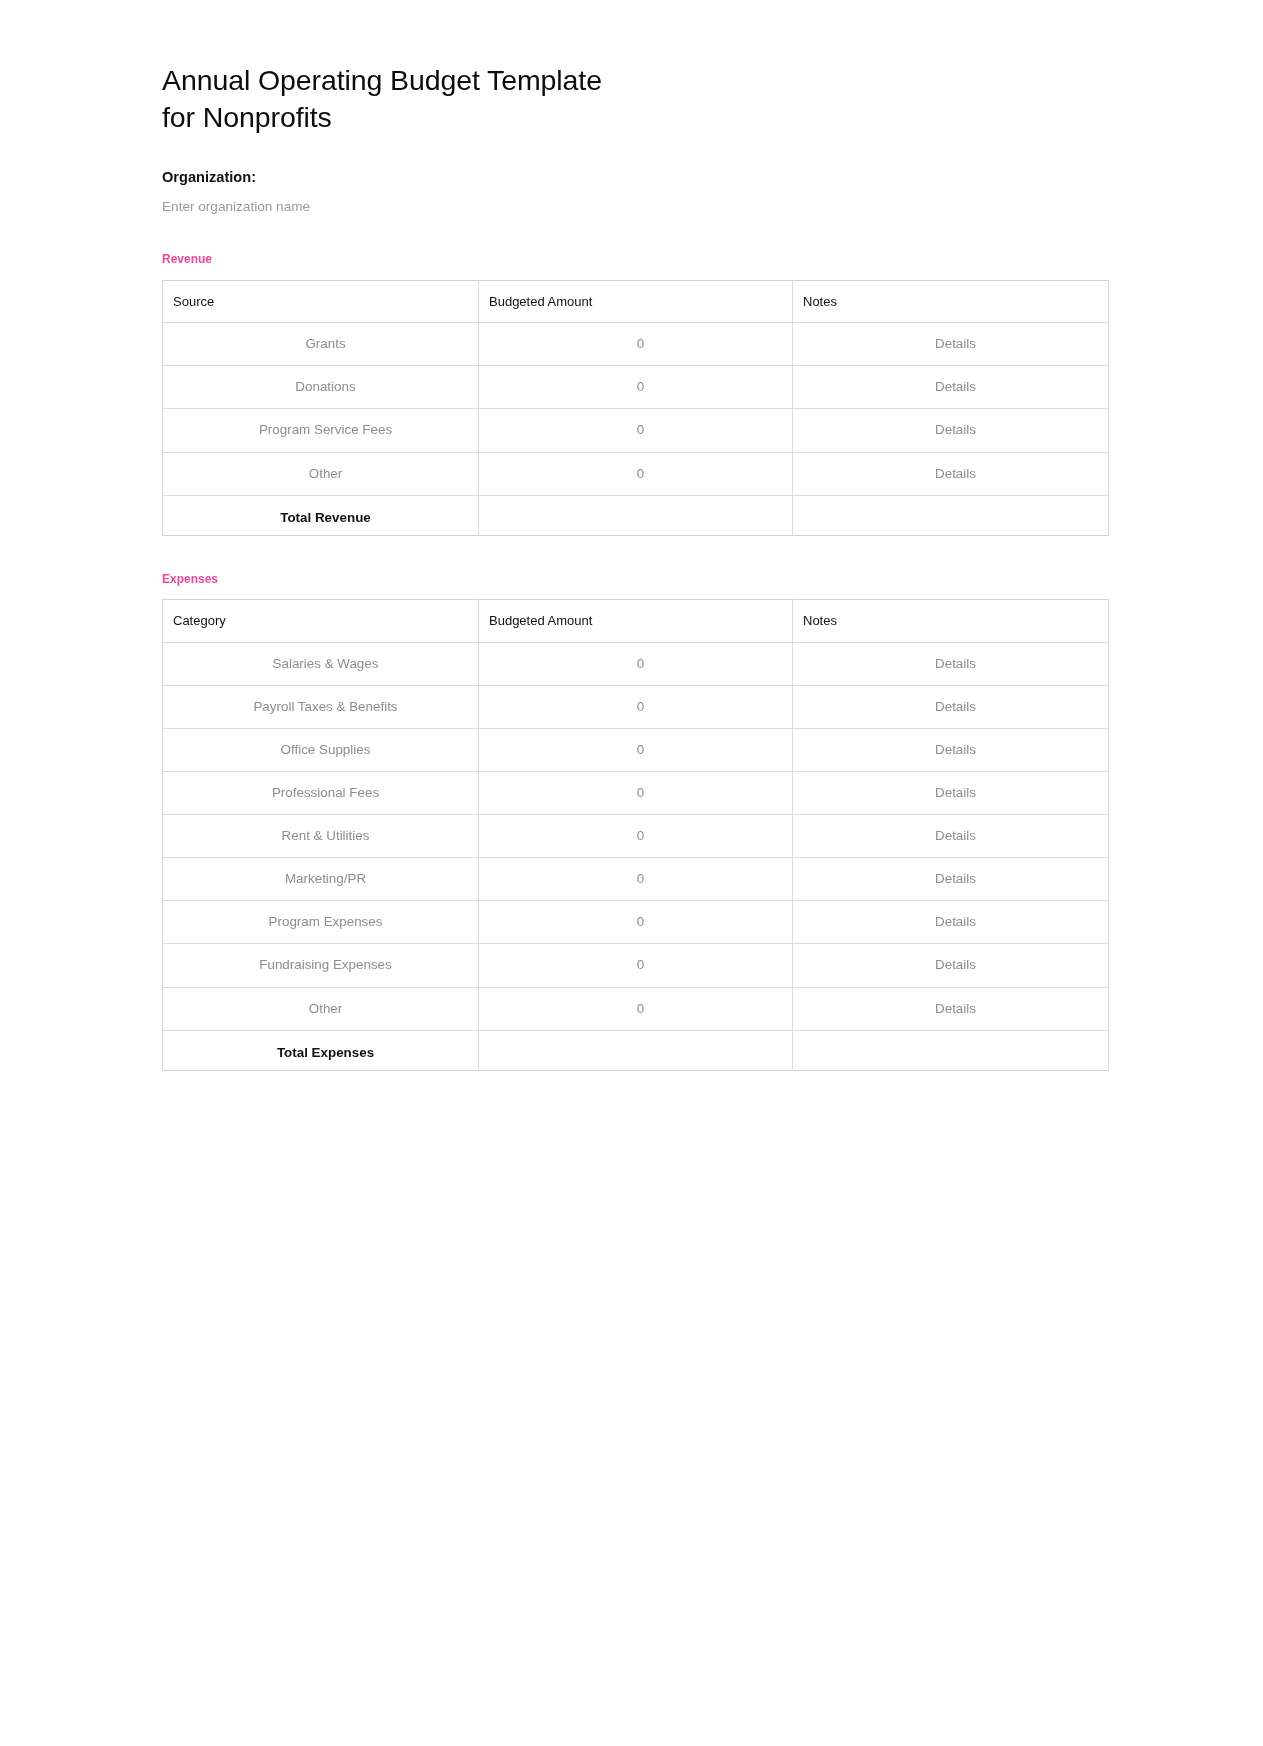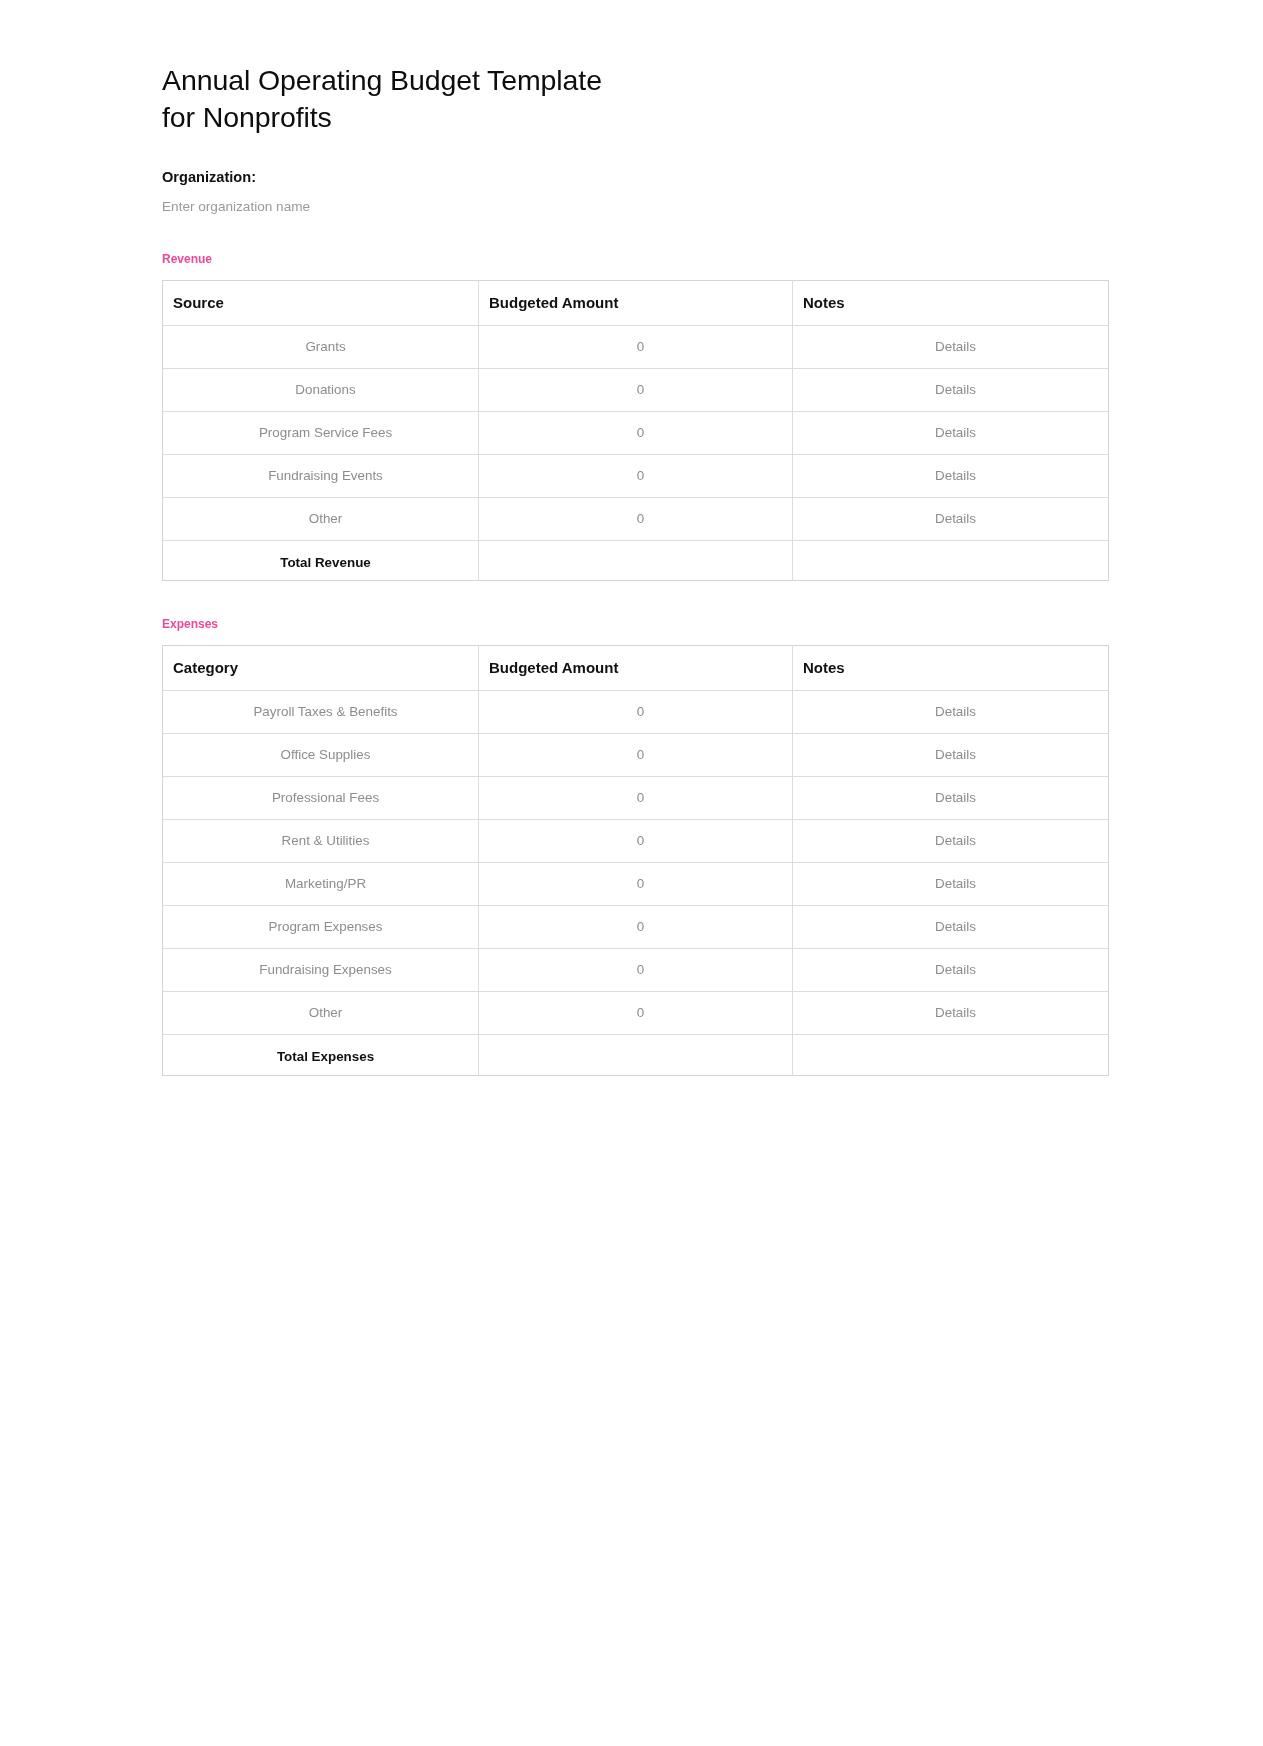--- a/index.html
+++ b/index.html
@@ -80,22 +80,22 @@
     table-layout: fixed;
     border: 1px solid #d4d4d4;
     background: #ffffff;
   }
   table.budget-table col.c1 { width: 316px; }
   table.budget-table col.c2 { width: 314px; }
   table.budget-table col.c3 { width: 316px; }
 
   table.budget-table th {
     text-align: left;
-    font-size: 15px;
-    font-weight: bold;
+    font-size: 13px;
+    font-weight: normal;
     color: #111111;
     padding: 13px 0 13px 10px;
     border-right: 1px solid #dcdcdc;
     border-bottom: 1px solid #dcdcdc;
     vertical-align: middle;
     line-height: 1.2;
   }
   table.budget-table th:last-child { border-right: none; }
 
   table.budget-table td {
@@ -165,25 +165,20 @@
             <td>Donations</td>
             <td>0</td>
             <td>Details</td>
           </tr>
           <tr>
             <td>Program Service Fees</td>
             <td>0</td>
             <td>Details</td>
           </tr>
           <tr>
-            <td>Fundraising Events</td>
-            <td>0</td>
-            <td>Details</td>
-          </tr>
-          <tr>
             <td>Other</td>
             <td>0</td>
             <td>Details</td>
           </tr>
           <tr class="total-row">
             <td>Total Revenue</td>
             <td></td>
             <td></td>
           </tr>
         </tbody>
@@ -200,20 +195,25 @@
           </colgroup>
         <thead>
           <tr>
             <th>Category</th>
             <th>Budgeted Amount</th>
             <th>Notes</th>
           </tr>
         </thead>
         <tbody>
           <tr>
+            <td>Salaries &amp; Wages</td>
+            <td>0</td>
+            <td>Details</td>
+          </tr>
+          <tr>
             <td>Payroll Taxes &amp; Benefits</td>
             <td>0</td>
             <td>Details</td>
           </tr>
           <tr>
             <td>Office Supplies</td>
             <td>0</td>
             <td>Details</td>
           </tr>
           <tr>

